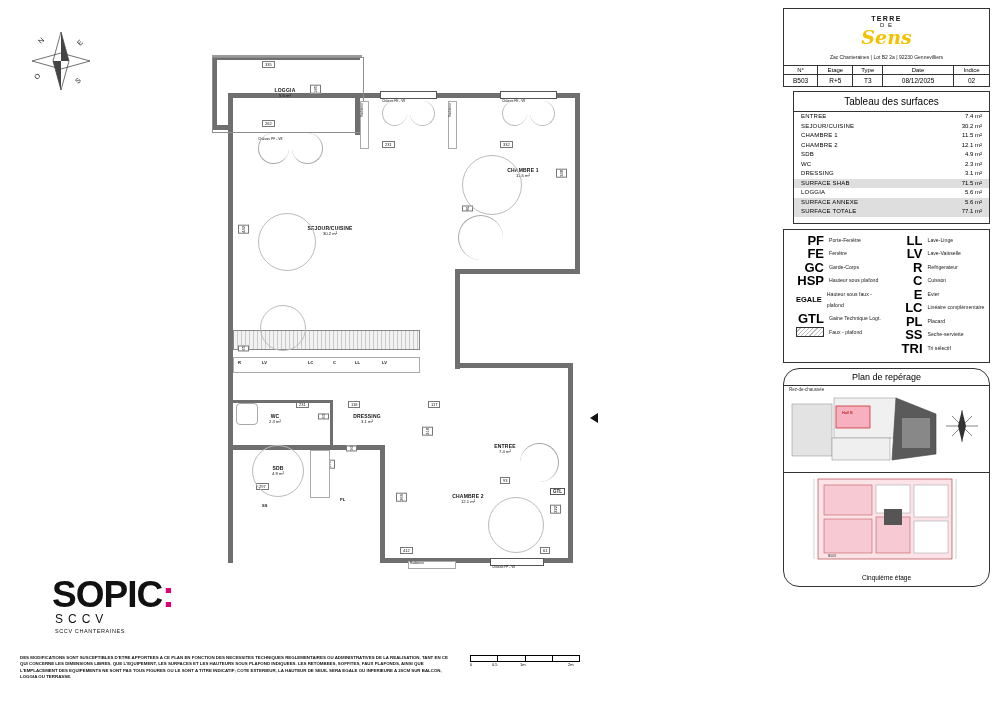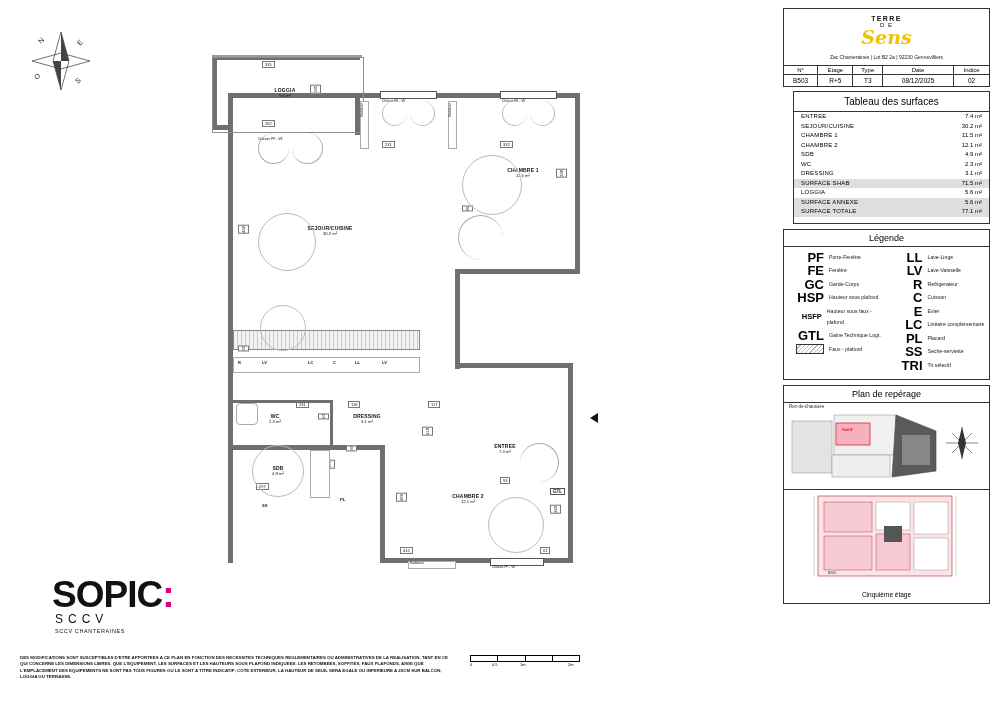--- a/index.html
+++ b/index.html
@@ -334,41 +334,40 @@
             <span class="vl">5.6 m²</span>
           </div>
           <div class="srow hl">
             <span class="nm">SURFACE TOTALE</span>
             <span class="vl">77.1 m²</span>
           </div>
         </div>
     </div>
 
     <div class="box" style="margin-top:5px;">
-      <div id="leg-title">Légende</div>
       <div id="legend-body">
         <div class="legcol" id="leg-left">
             <div class="legrow">
               <span class="legcode">PF</span>
               <span class="legtxt">Porte-Fenêtre</span>
             </div>
             <div class="legrow">
               <span class="legcode">FE</span>
               <span class="legtxt">Fenêtre</span>
             </div>
             <div class="legrow">
               <span class="legcode">GC</span>
               <span class="legtxt">Garde-Corps</span>
             </div>
             <div class="legrow">
               <span class="legcode">HSP</span>
               <span class="legtxt">Hauteur sous plafond</span>
             </div>
             <div class="legrow">
-              <span class="legcode sm">HSFP</span>
+              <span class="legcode sm">EGALE</span>
               <span class="legtxt">Hauteur sous faux - plafond</span>
             </div>
             <div class="legrow">
               <span class="legcode">GTL</span>
               <span class="legtxt">Gaine Technique Logt.</span>
             </div>
             <div class="legrow">
               <span class="fauxbox"></span>
               <span class="legtxt">Faux - plafond</span>
             </div>
@@ -407,21 +406,21 @@
               <span class="legtxt">Seche-serviette</span>
             </div>
             <div class="legrow">
               <span class="legcode">TRI</span>
               <span class="legtxt">Tri sélectif</span>
             </div>
           </div>
       </div>
     </div>
 
-    <div class="box" style="margin-top:5px;">
+    <div class="box" style="margin-top:5px;border-radius:16px;">
       <div id="rep-title">Plan de repérage</div>
       <div id="rep1">
         <div id="rep-sub">Rez-de-chaussée</div>
         <svg width="205" height="78" viewBox="0 0 205 78" style="display:block">
           <rect x="8" y="12" width="40" height="52" fill="#e3e3e3" stroke="#999" stroke-width="0.6"></rect>
           <rect x="50" y="6" width="62" height="40" fill="#f0f0f0" stroke="#999" stroke-width="0.6"></rect>
           <rect x="52" y="14" width="34" height="22" fill="#f6b0c0" stroke="#c33" stroke-width="0.8"></rect>
           <rect x="48" y="46" width="58" height="22" fill="#efefef" stroke="#999" stroke-width="0.6"></rect>
           <path d="M112 6 L152 22 L152 62 L108 68 Z" fill="#5a5a5a" stroke="#444" stroke-width="0.6"></path>
           <rect x="118" y="26" width="28" height="30" fill="#888"></rect>

